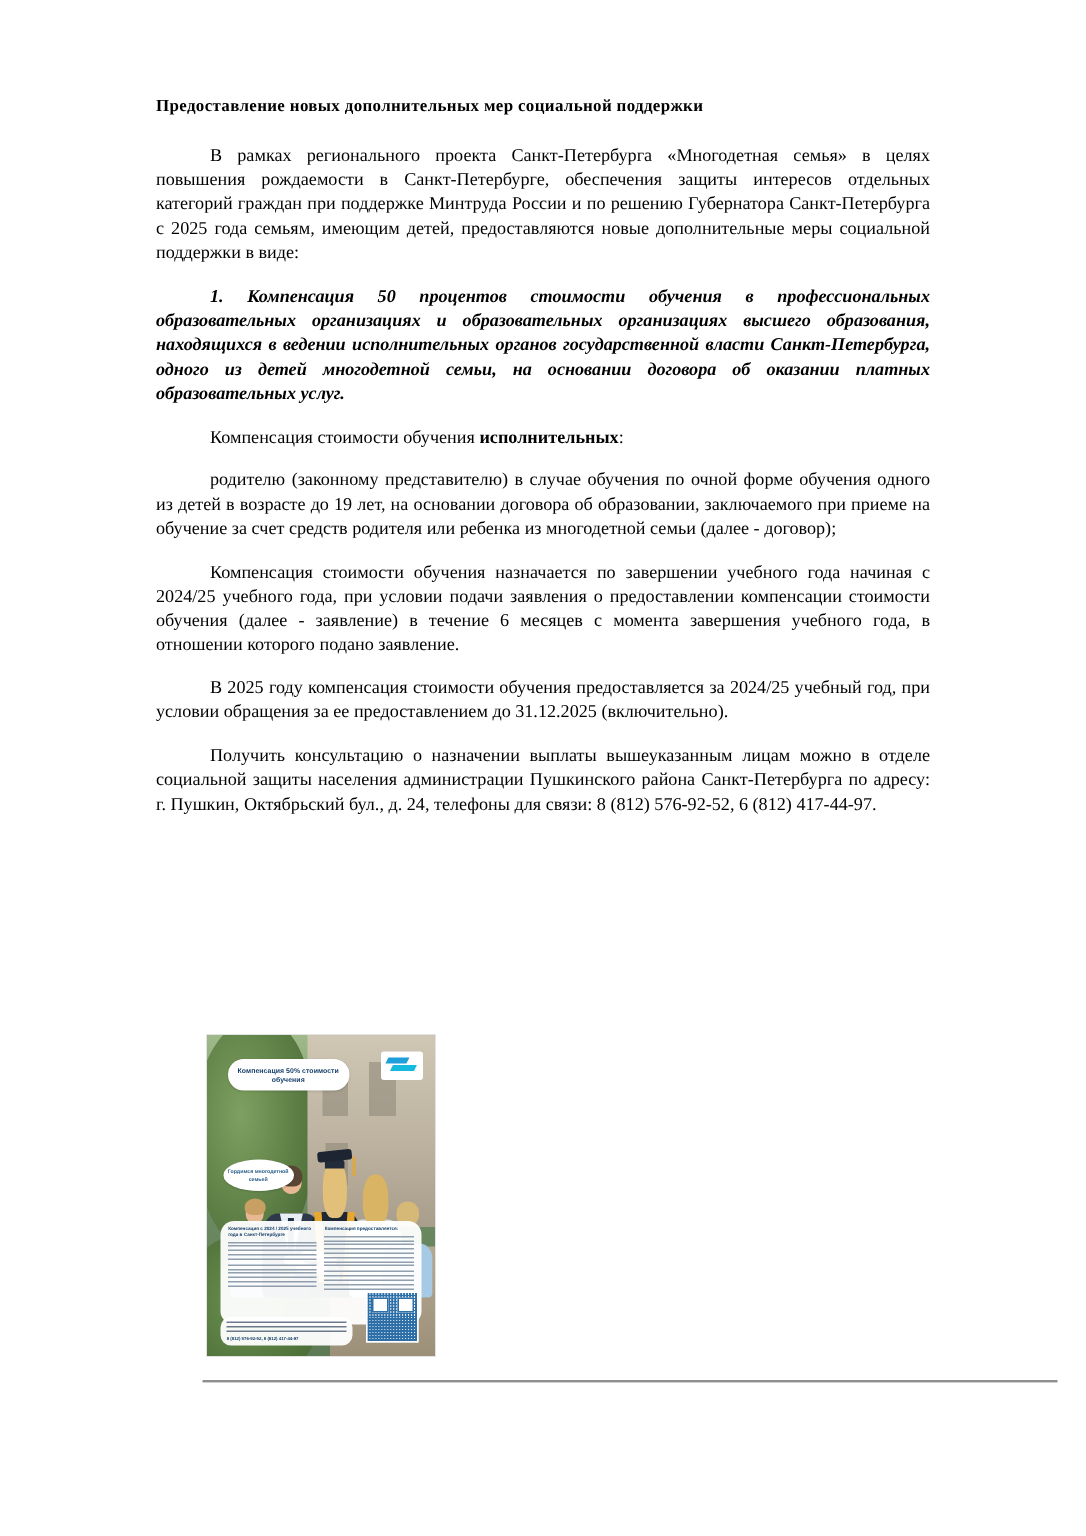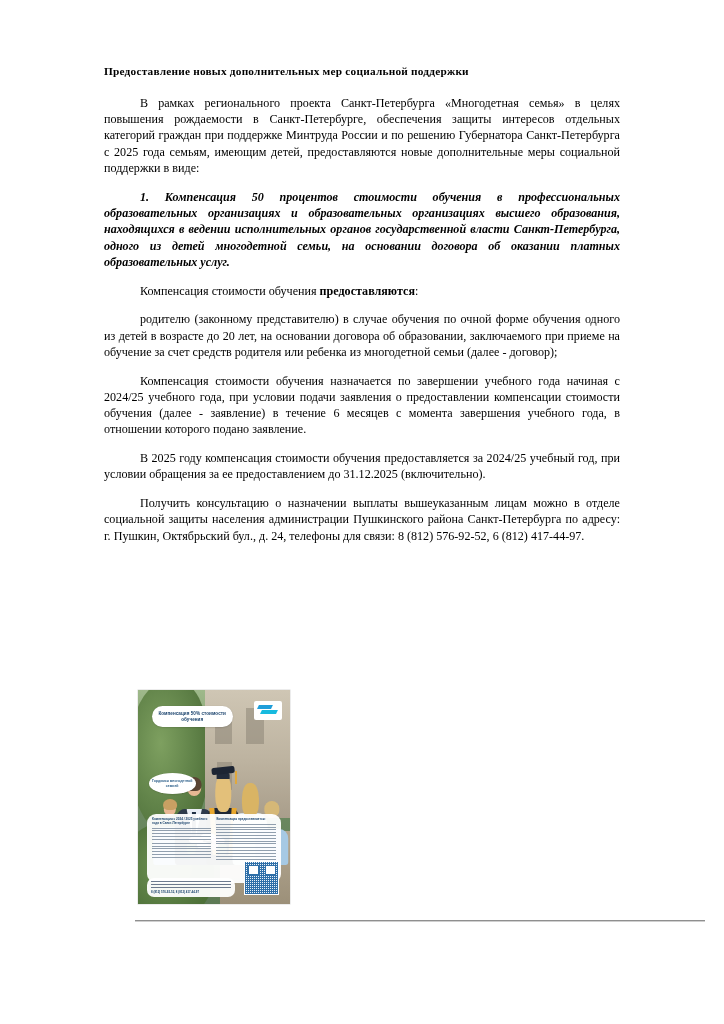--- a/index.html
+++ b/index.html
@@ -339,23 +339,23 @@
 <div class="page">
 
   <div class="content">
 
     <h1 class="doc-title">Предоставление новых дополнительных мер социальной поддержки</h1>
 
     <p class="para">В рамках регионального проекта Санкт-Петербурга «Многодетная семья» в целях повышения рождаемости в Санкт-Петербурге, обеспечения защиты интересов отдельных категорий граждан при поддержке Минтруда России и по решению Губернатора Санкт-Петербурга с 2025 года семьям, имеющим детей, предоставляются новые дополнительные меры социальной поддержки в виде:</p>
 
     <p class="para bolditalic">1. Компенсация 50 процентов стоимости обучения в профессиональных образовательных организациях и образовательных организациях высшего образования, находящихся в ведении исполнительных органов государственной власти Санкт-Петербурга, одного из детей многодетной семьи, на основании договора об оказании платных образовательных услуг.</p>
 
-    <p class="para"><span>Компенсация стоимости обучения </span><b class="inline-bold">предоставляются</b><span>:</span></p>
-
-    <p class="para">родителю (законному представителю) в случае обучения по очной форме обучения одного из детей в возрасте до 20 лет, на основании договора об образовании, заключаемого при приеме на обучение за счет средств родителя или ребенка из многодетной семьи (далее - договор);</p>
+    <p class="para"><span>Компенсация стоимости обучения </span><b class="inline-bold">исполнительных</b><span>:</span></p>
+
+    <p class="para">родителю (законному представителю) в случае обучения по очной форме обучения одного из детей в возрасте до 19 лет, на основании договора об образовании, заключаемого при приеме на обучение за счет средств родителя или ребенка из многодетной семьи (далее - договор);</p>
 
 
     <p class="para">Компенсация стоимости обучения назначается по завершении учебного года начиная с 2024/25 учебного года, при условии подачи заявления о предоставлении компенсации стоимости обучения (далее - заявление) в течение 6 месяцев с момента завершения учебного года, в отношении которого подано заявление.</p>
 
     <p class="para">В 2025 году компенсация стоимости обучения предоставляется за 2024/25 учебный год, при условии обращения за ее предоставлением до 31.12.2025 (включительно).</p>
 
     <p class="para">Получить консультацию о назначении выплаты вышеуказанным лицам можно в отделе социальной защиты населения администрации Пушкинского района Санкт-Петербурга по адресу: г. Пушкин, Октябрьский бул., д. 24, телефоны для связи: 8 (812) 576-92-52, 6 (812) 417-44-97.</p>
   </div>
 
   <div class="poster-wrap">

